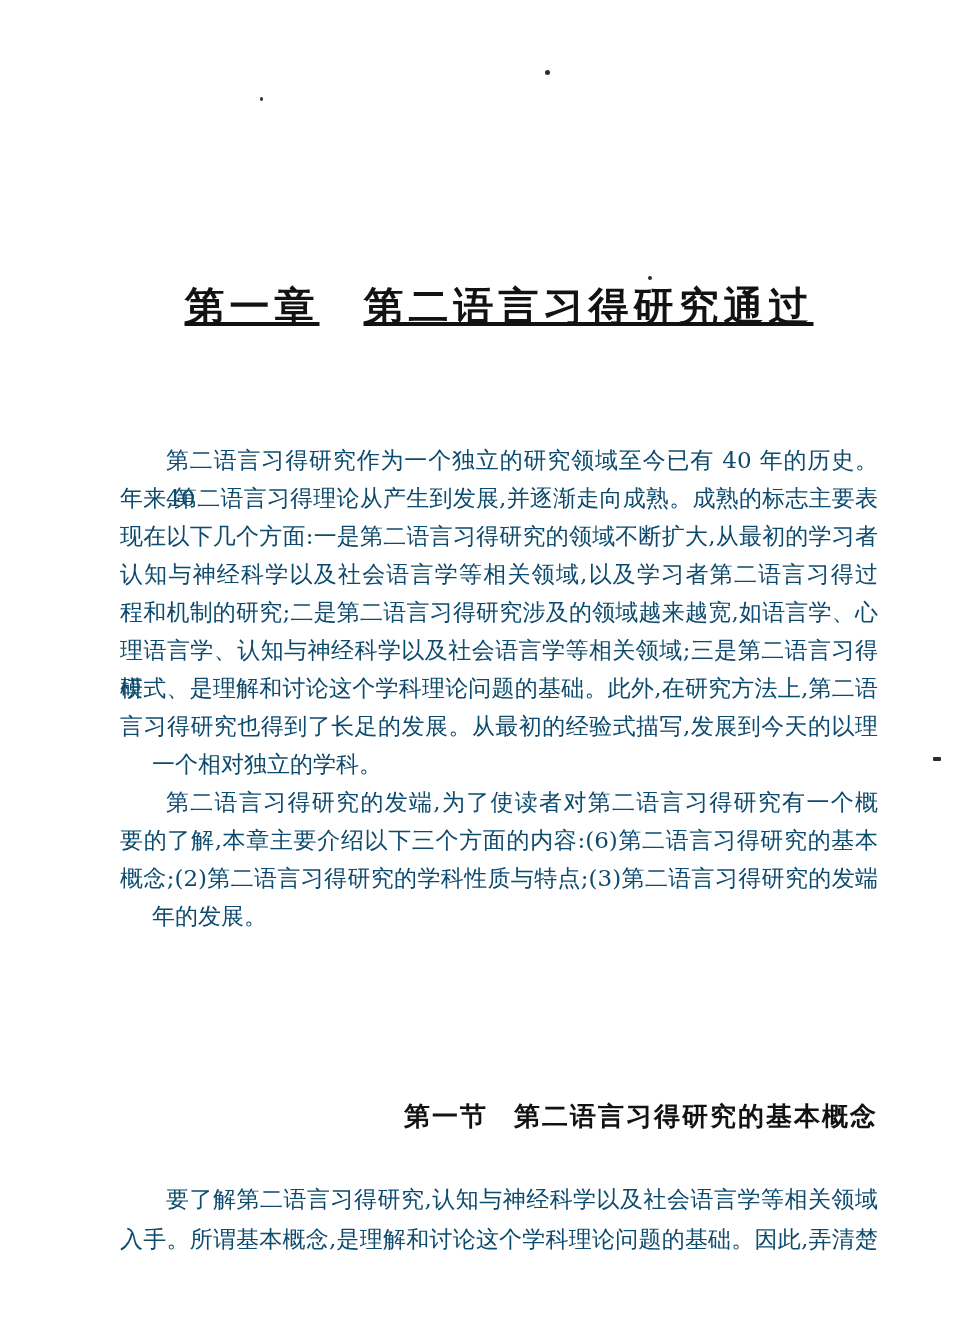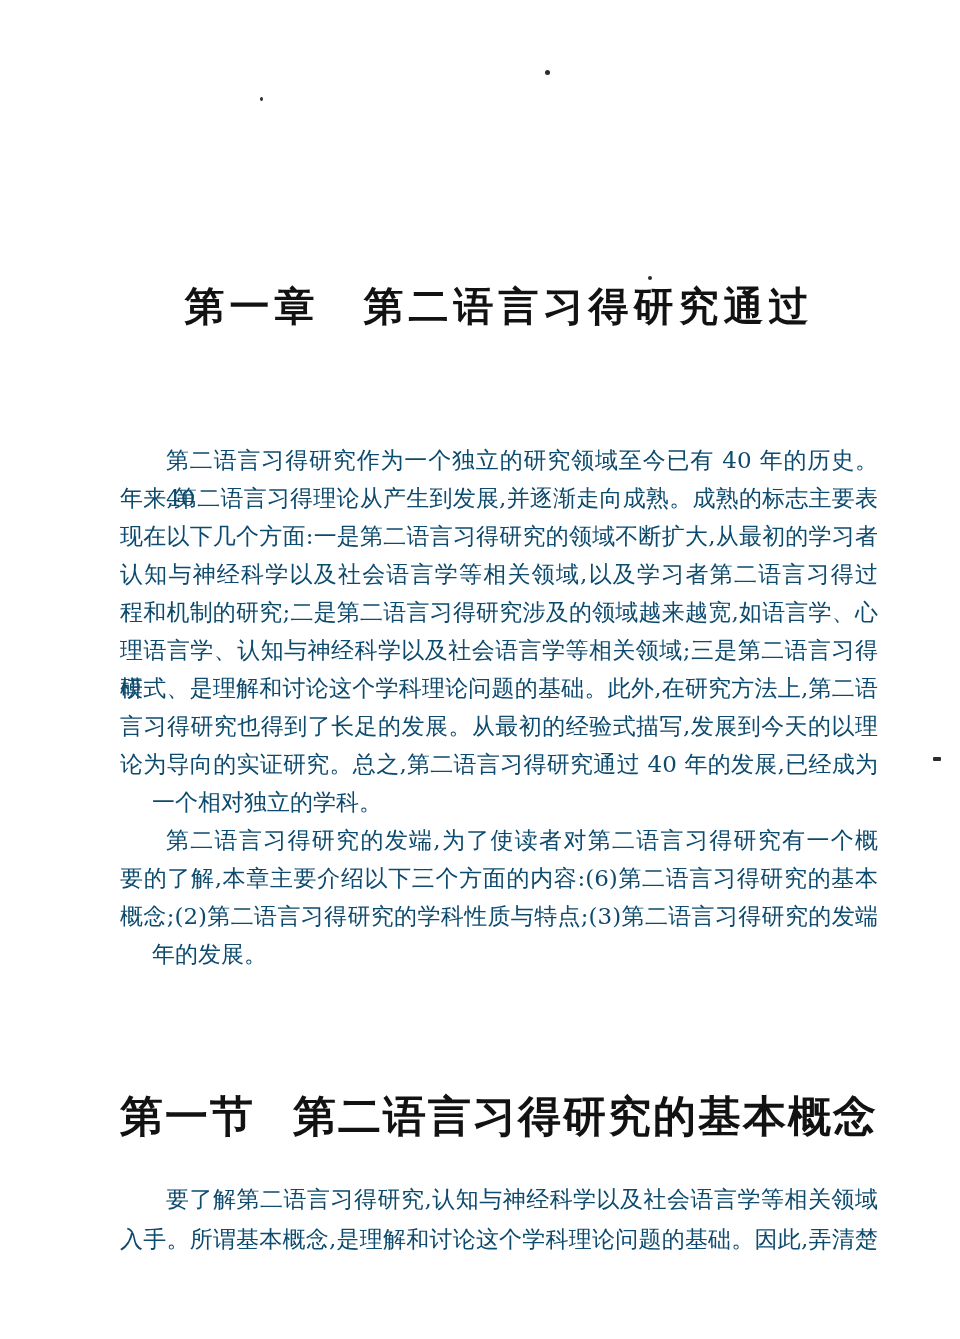--- a/index.html
+++ b/index.html
@@ -25,32 +25,33 @@
     margin: 0;
     display: flex;
     justify-content: center;
     align-items: baseline;
     gap: 44px;
     font-size: 40px;
     font-weight: 700;
     letter-spacing: 5px;
     line-height: 50px;
     white-space: nowrap;
+    text-decoration: underline;
   }
   .section-heading {
     position: absolute;
     top: 1094px;
     left: 120px;
     width: 758px;
     margin: 0;
     display: flex;
-    justify-content: space-between;
+    justify-content: flex-end;
     align-items: baseline;
     gap: 26px;
-    font-size: 43px;
+    font-size: 26px;
     font-weight: 700;
     letter-spacing: 2px;
     line-height: 44px;
     white-space: nowrap;
   }
   
   .body-block {
     position: absolute;
     left: 120px;
     width: 758px;
@@ -100,21 +101,20 @@
   <div class="body-block block-1">
     <div>
       <div class="line indent">第二语言习得研究作为一个独立的研究领域至今已有 40 年的历史。40</div>
       <div class="line">年来,第二语言习得理论从产生到发展,并逐渐走向成熟。成熟的标志主要表</div>
       <div class="line">现在以下几个方面:一是第二语言习得研究的领域不断扩大,从最初的学习者</div>
       <div class="line">认知与神经科学以及社会语言学等相关领域,以及学习者第二语言习得过</div>
       <div class="line">程和机制的研究;二是第二语言习得研究涉及的领域越来越宽,如语言学、心</div>
       <div class="line">理语言学、认知与神经科学以及社会语言学等相关领域;三是第二语言习得研</div>
       <div class="line">模式、是理解和讨论这个学科理论问题的基础。此外,在研究方法上,第二语</div>
       <div class="line">言习得研究也得到了长足的发展。从最初的经验式描写,发展到今天的以理</div>
-      <div class="line">论为导向的实证研究。总之,第二语言习得研究通过 40 年的发展,已经成为</div>
       <div class="line pend">一个相对独立的学科。</div>
     </div>
     <div>
       <div class="line indent">第二语言习得研究的发端,为了使读者对第二语言习得研究有一个概</div>
       <div class="line">要的了解,本章主要介绍以下三个方面的内容:(6)第二语言习得研究的基本</div>
       <div class="line">概念;(2)第二语言习得研究的学科性质与特点;(3)第二语言习得研究的发端</div>
       <div class="line pend">年的发展。</div>
     </div>
   </div>
 

